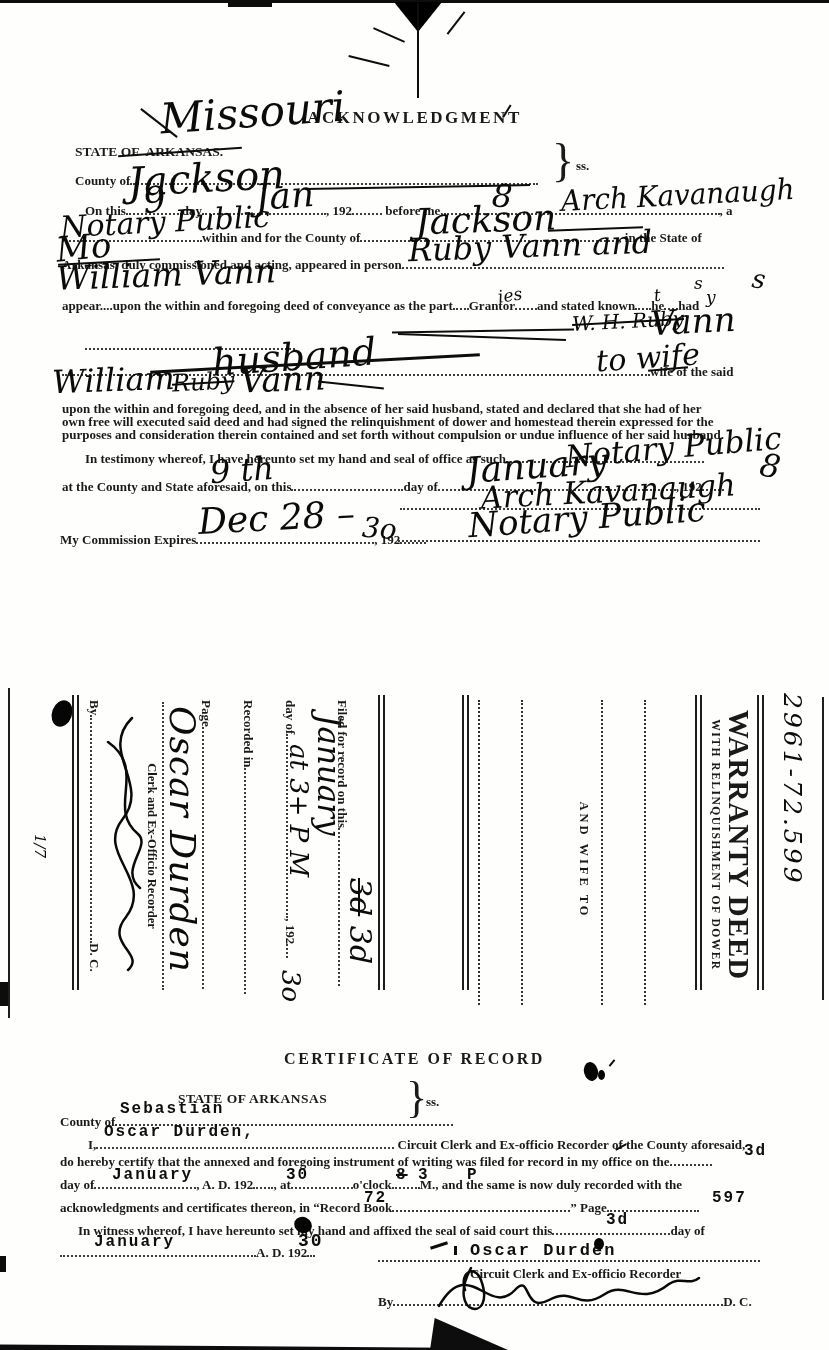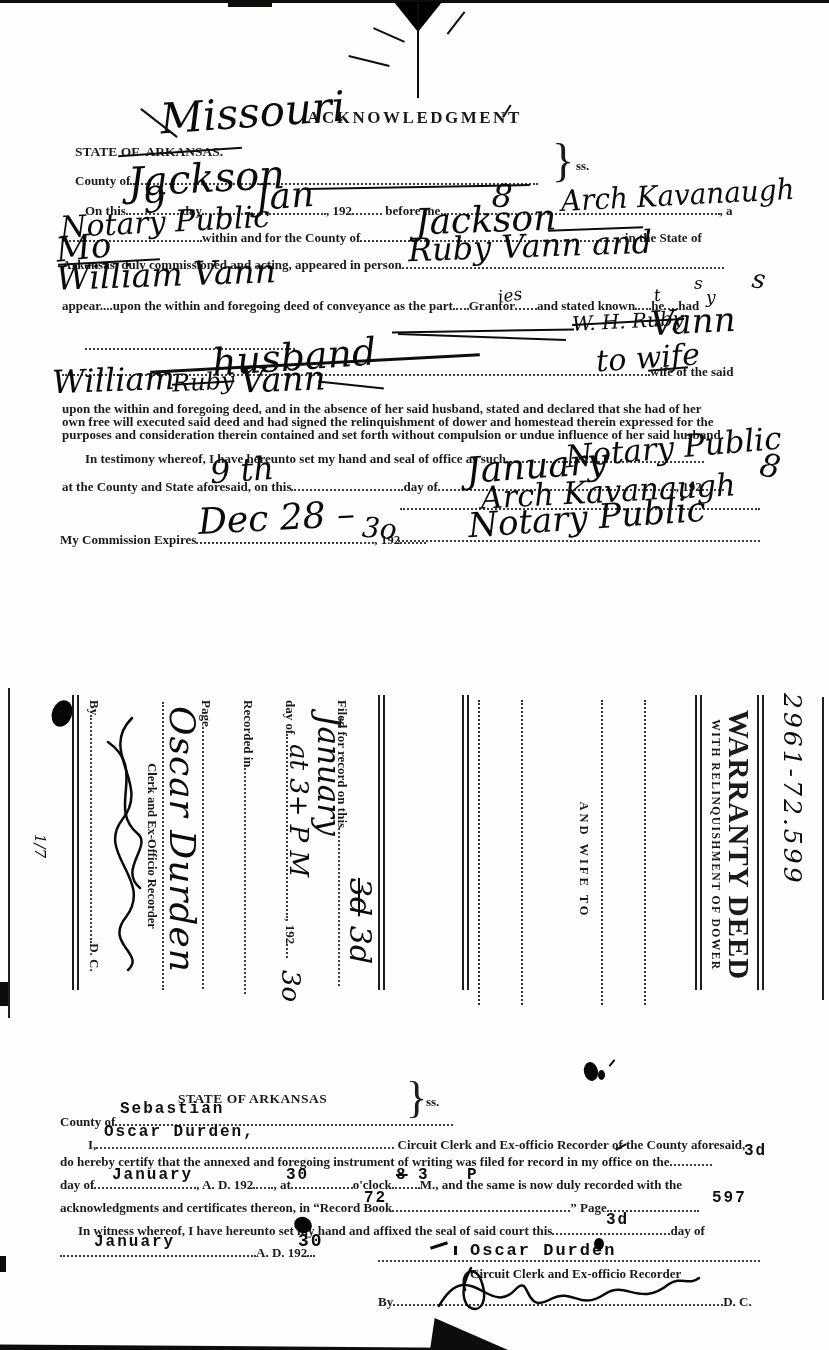--- a/index.html
+++ b/index.html
@@ -194,20 +194,21 @@
   <div class="abs vdbl" style="left:695px;top:695px;height:295px"></div>
 
   <div class="abs rot" style="left:753px;top:694px;width:302px;text-align:center">
     <div class="pr" style="font-size:29px;letter-spacing:1px;line-height:1">WARRANTY DEED</div>
     <div class="pr" style="font-size:11.5px;letter-spacing:1.5px;margin-top:2px">WITH RELINQUISHMENT OF DOWER</div>
   </div>
   <div class="abs vdbl" style="left:757px;top:695px;height:295px"></div>
   <div class="abs rot hw" style="left:803px;top:693px;font-size:25px;letter-spacing:3px">2961-72.599</div>
   <div class="abs vsolid" style="left:822px;top:697px;height:303px"></div>
 
+  <div class="abs pr" style="left:0;right:0;top:1050px;text-align:center;font-size:16px;letter-spacing:2.5px">CERTIFICATE OF RECORD</div>
   <div class="abs blob" style="left:584px;top:1062px;width:14px;height:19px;transform:rotate(-14deg)"></div>
   <div class="abs blob" style="left:598px;top:1070px;width:7px;height:10px"></div>
   <div class="abs mark" style="left:608px;top:1062px;width:8px;height:2px;transform:rotate(-50deg)"></div>
 
   <div class="abs pr" style="left:178px;top:1091px;font-size:13.5px;letter-spacing:.5px">STATE OF ARKANSAS</div>
   <div class="abs brace" style="left:406px;top:1076px;font-size:44px">}</div>
   <div class="abs pr" style="left:426px;top:1094px;font-size:13px">ss.</div>
 
   <div class="abs pline pr" style="left:60px;top:1112px">
     <span>County of</span><span class="dots" style="width:338px"></span>

